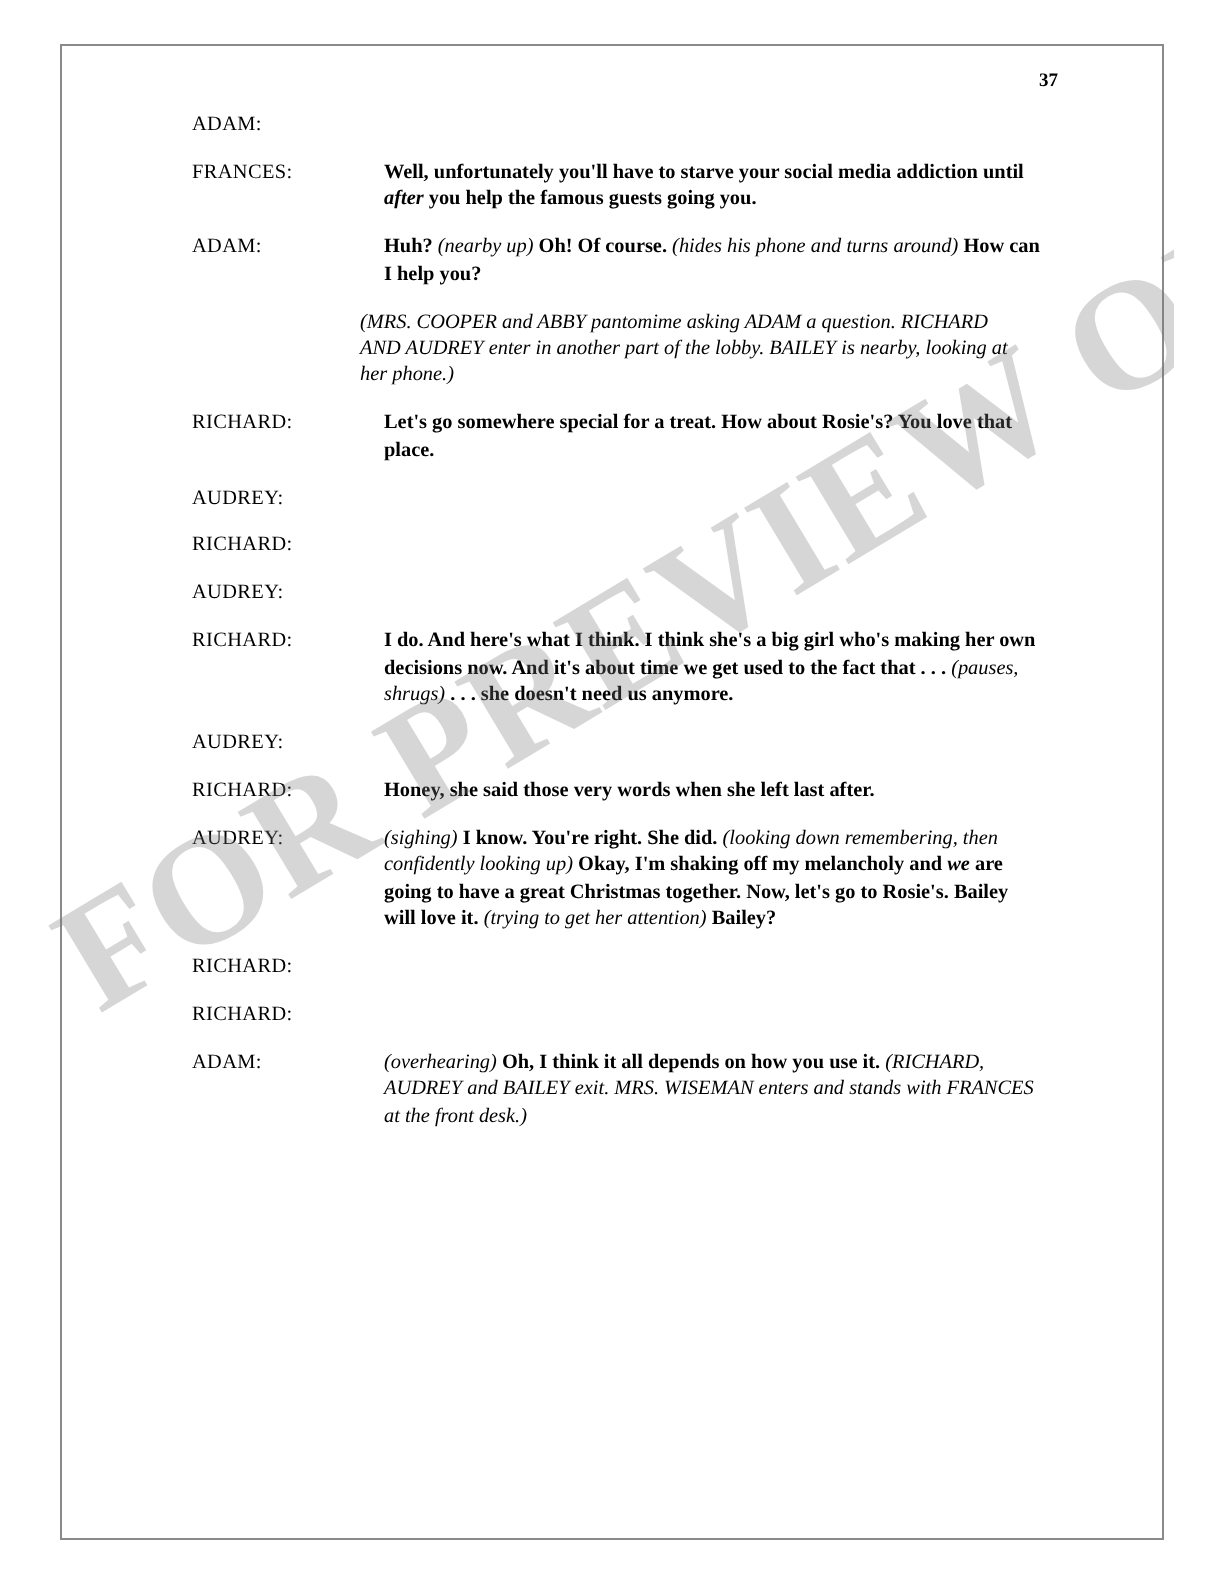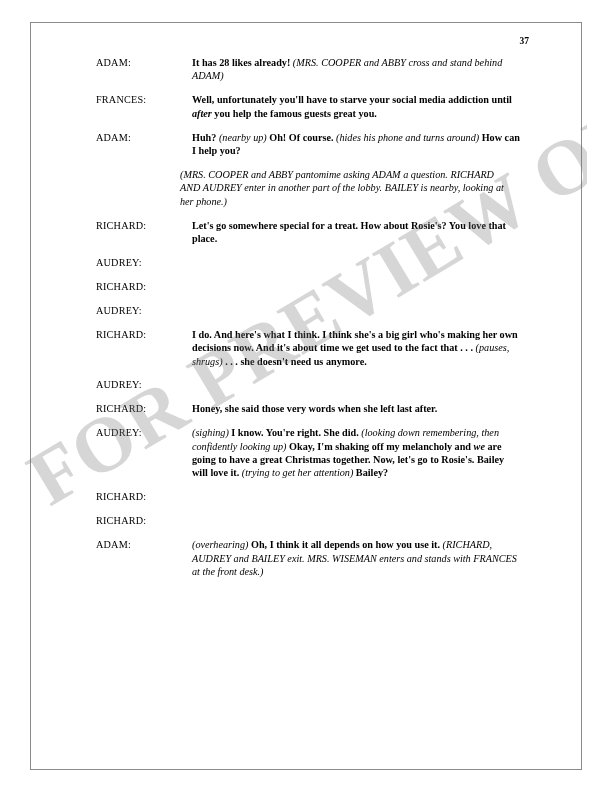--- a/index.html
+++ b/index.html
@@ -106,26 +106,25 @@
 <div class="page">
 
   <div class="page-border"></div>
 
   <div class="page-number">37</div>
 
   <div class="script">
 
     <div class="line">
       <div class="speaker">ADAM:</div>
-      <div class="dialogue"><span>It has 28 likes already!</span><i class="stage"> (MRS. COOPER and ABBY cross and stand behind ADAM)</i></div>
     </div>
 
     <div class="line">
       <div class="speaker">FRANCES:</div>
-      <div class="dialogue"><span>Well, unfortunately you'll have to starve your social media addiction until </span><i>after</i><span> you help the famous guests great you.</span></div>
+      <div class="dialogue"><span>Well, unfortunately you'll have to starve your social media addiction until </span><i>after</i><span> you help the famous guests going you.</span></div>
     </div>
 
     <div class="line">
       <div class="speaker">ADAM:</div>
       <div class="dialogue"><span>Huh? </span><i class="stage">(nearby up) </i><span>Oh! Of course. </span><i class="stage">(hides his phone and turns around) </i><span>How can I help you?</span></div>
     </div>
 
     <div class="stage-block">(MRS. COOPER and ABBY pantomime asking ADAM a question. RICHARD AND AUDREY enter in another part of the lobby. BAILEY is nearby, looking at her phone.)</div>
 
     <div class="line">

